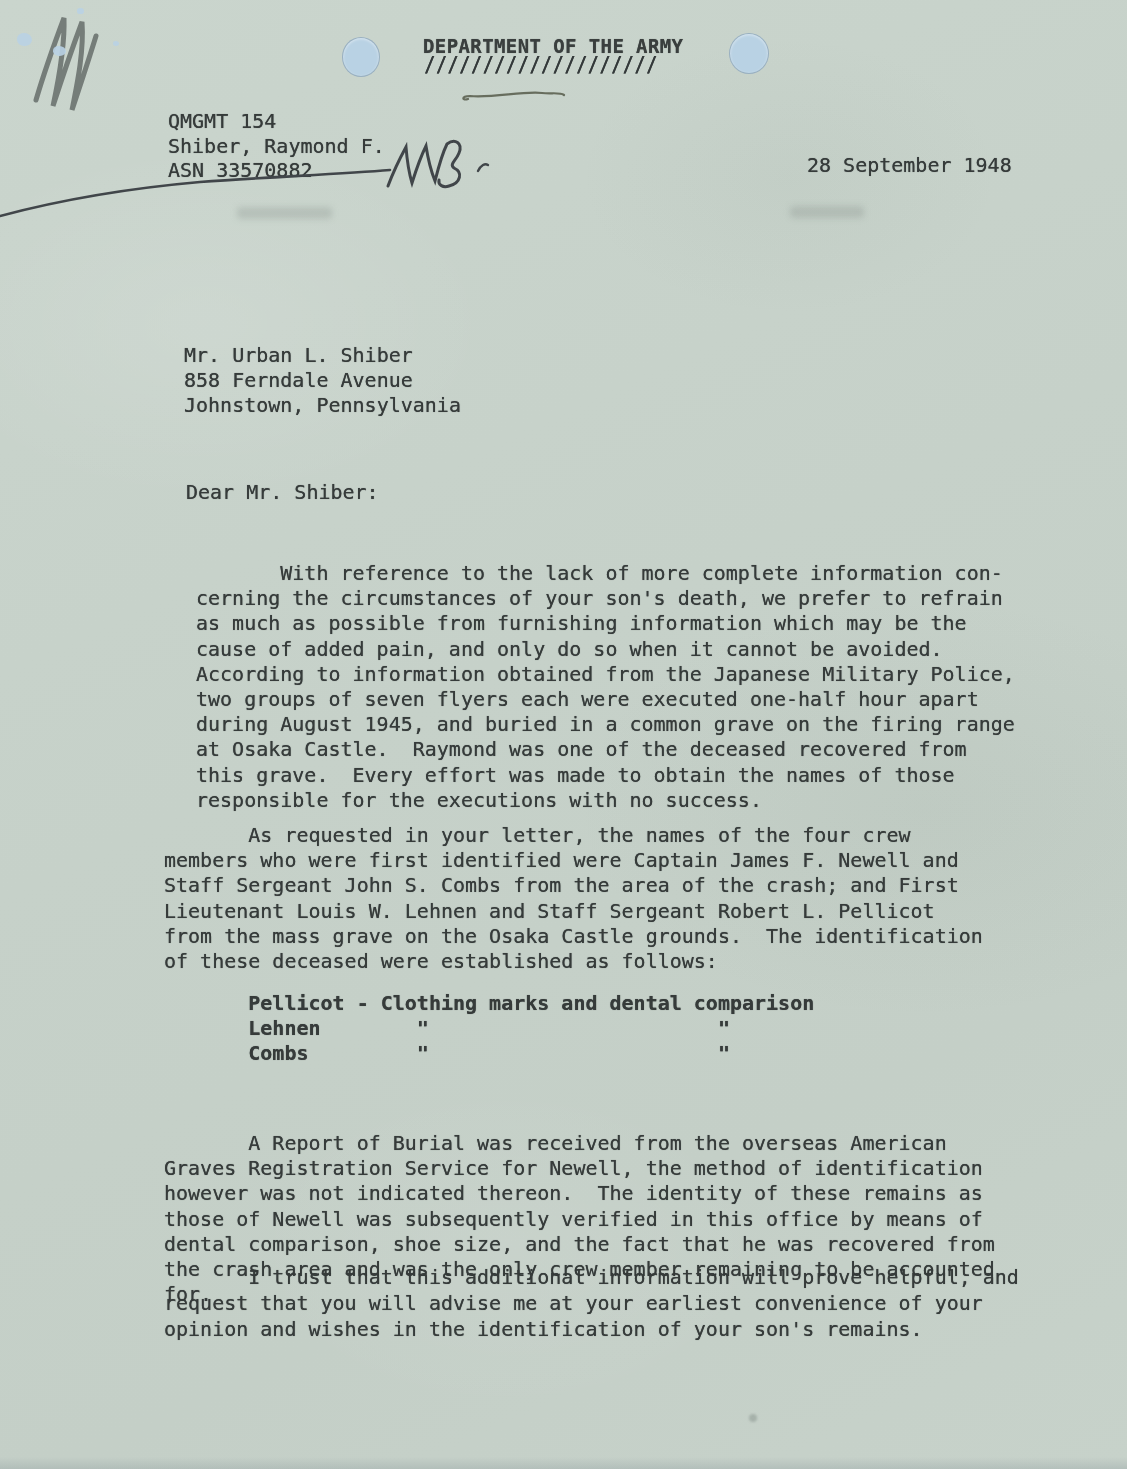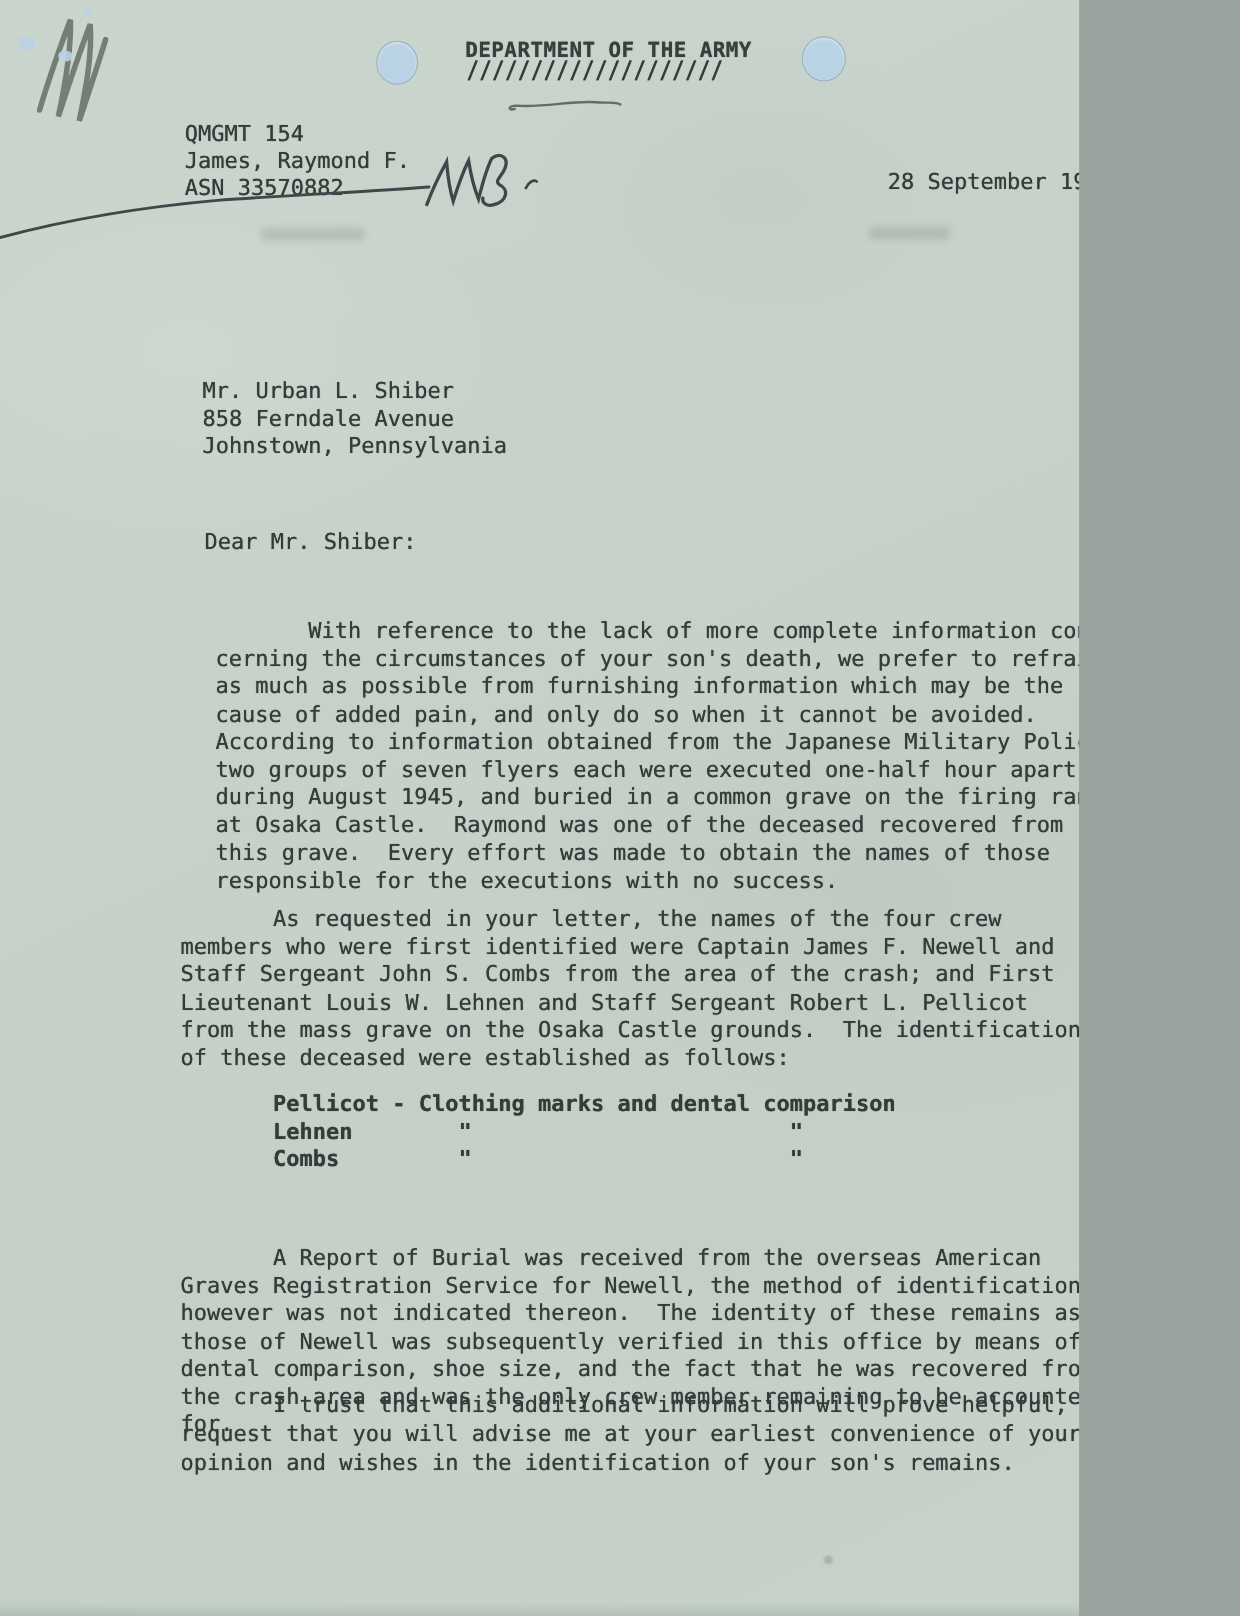--- a/index.html
+++ b/index.html
@@ -3,21 +3,21 @@
 <meta charset="utf-8">
 <style>
   html, body { margin: 0; padding: 0; }
   body {
     width: 1127px; height: 1469px;
     background: #9aa39d;
     font-family: "DejaVu Sans Mono", "Liberation Mono", monospace;
   }
   .paper {
     position: relative;
-    width: 981px; height: 1469px;
+    width: 1127px; height: 1469px;
     background: linear-gradient(155deg, #cad5cd 0%, #c6d1c9 45%, #c4cfc7 75%, #c7d2ca 100%);
     overflow: hidden;
     color: #363b3a;
   }
   
   .paper::before {
     content: ""; position: absolute; inset: 0; pointer-events: none;
     background:
       radial-gradient(420px 260px at 18% 22%, rgba(255,255,255,0.10), rgba(255,255,255,0) 70%),
       radial-gradient(500px 300px at 82% 55%, rgba(120,135,125,0.08), rgba(120,135,125,0) 70%),
@@ -105,21 +105,21 @@
   <div class="speck speck3"></div>
   <div class="speck speck4"></div>
 
   <div class="type hdr-title">DEPARTMENT OF THE ARMY</div>
   <div class="type hdr-rule">////////////////////</div>
   <svg class="mark pen-squiggle" width="110" height="16" viewBox="0 0 110 16">
     <path d="M10 11 C4 13 3 8 12 8 C36 10 64 3 84 5 C94 6 102 4 106 7" fill="none" stroke="#565a4a" stroke-width="2.2" stroke-linecap="round" opacity="0.85"></path>
   </svg>
 
   <pre class="type ref"><span>QMGMT 154</span>
-<span>James, Raymond F.</span>
+<span>Shiber, Raymond F.</span>
 <span>ASN 33570882</span></pre>
 
   <svg class="mark signature" width="520" height="100" viewBox="0 0 520 100">
     <path d="M0 86 C 60 70 120 59 200 52 C 270 47 340 44 390 40" fill="none" stroke="#41464a" stroke-width="2.6" stroke-linecap="round"></path>
     <path d="M388 56 C394 40 400 28 406 17 C407 30 409 43 412 53 C417 37 421 26 426 16 C428 29 431 41 435 51 C439 35 443 22 447 14 C455 8 463 13 459 23 C456 31 449 34 454 38 C463 42 461 53 449 56 C443 58 438 55 439 50" fill="none" stroke="#41464a" stroke-width="3" stroke-linecap="round"></path>
     <path d="M478 41 C481 35 485 33 488 35" fill="none" stroke="#41464a" stroke-width="2.4" stroke-linecap="round"></path>
   </svg>
 
   <div class="type date">28 September 1948</div>
 

